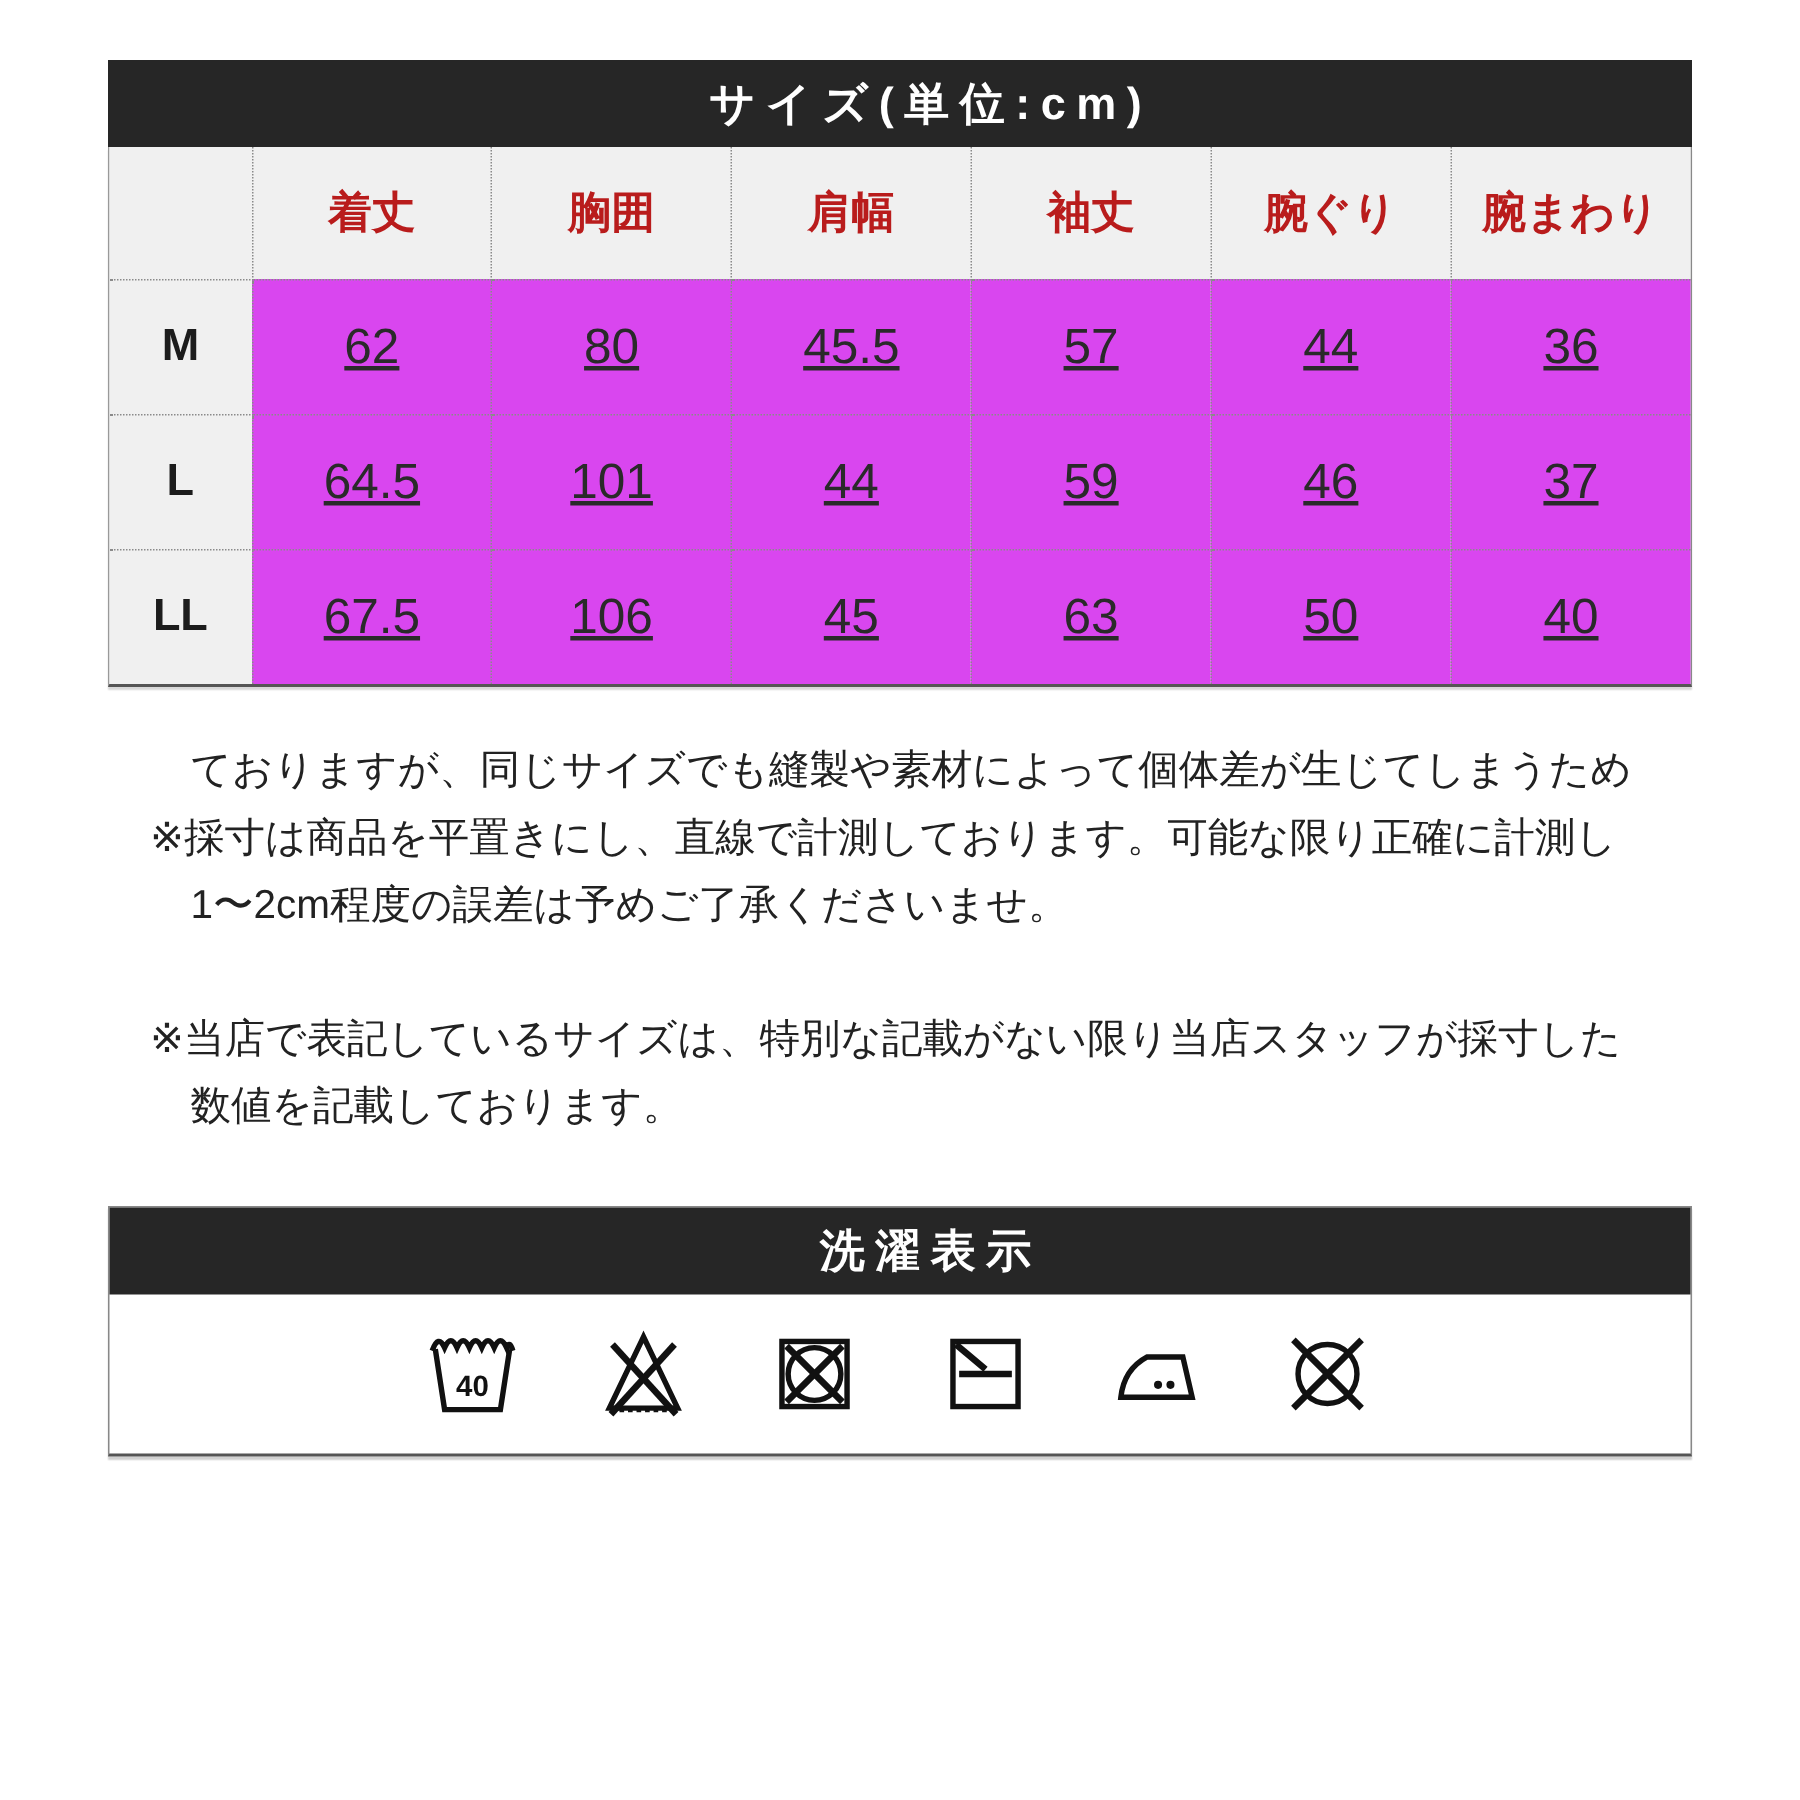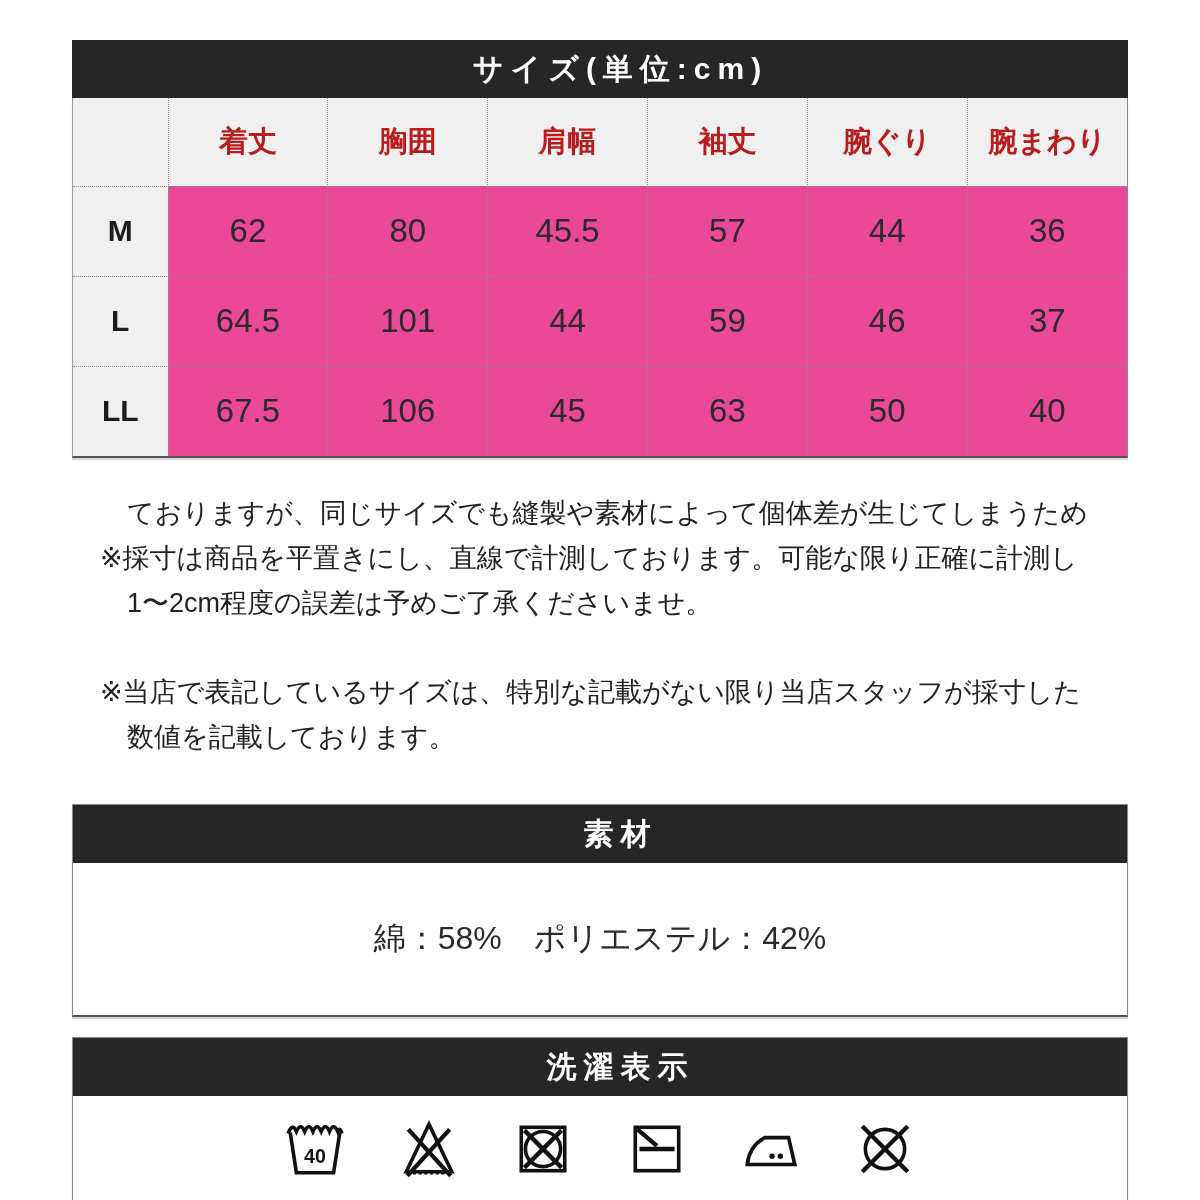--- a/index.html
+++ b/index.html
@@ -65,24 +65,25 @@
     font-weight: bold;
     color: #b91c1c;
   }
   table.size-table tbody th {
     background: #f0f0f0;
     font-size: 30px;
     font-weight: bold;
     color: #1c1c1c;
   }
   table.size-table td {
-    background: #ec4899;
+    background: #d946ef;
     font-size: 33px;
     font-weight: normal;
     color: #2a2a2a;
+    text-decoration: underline;
   }
   col.size-col { width: 95px; }
 
   
   .notes {
     margin-left: 100px;
     margin-top: 33px;
     font-size: 27px;
     color: #222;
   }
@@ -197,28 +198,20 @@
         <div class="note-line indent">ておりますが、同じサイズでも縫製や素材によって個体差が生じてしまうため</div>
         <div class="note-line">※採寸は商品を平置きにし、直線で計測しております。可能な限り正確に計測し</div>
         <div class="note-line indent">1〜2cm程度の誤差は予めご了承くださいませ。</div>
       </div>
       <div class="note">
         <div class="note-line">※当店で表記しているサイズは、特別な記載がない限り当店スタッフが採寸した</div>
         <div class="note-line indent">数値を記載しております。</div>
       </div>
     </div>
 
-  <div class="section box material-box">
-    <div class="bar">
-      <span>素材</span>
-    </div>
-    <div class="material-content">
-      <span>綿：58%　ポリエステル：42%</span>
-    </div>
-  </div>
 
   <div class="section box laundry-box">
     <div class="bar">
       <span>洗濯表示</span>
     </div>
     <div class="laundry-content">
 
       <svg class="care-icon" viewBox="0 0 60 60">
         <path class="ln" d="M4 15 Q8 4 12 13 Q16 4 20 13 Q24 4 28 13 Q32 4 36 13 Q40 4 44 13 Q48 4 52 13 Q54 8 56 15"></path>
         <path class="ln" d="M6 14 L12 53 L48 53 L54 14"></path>

